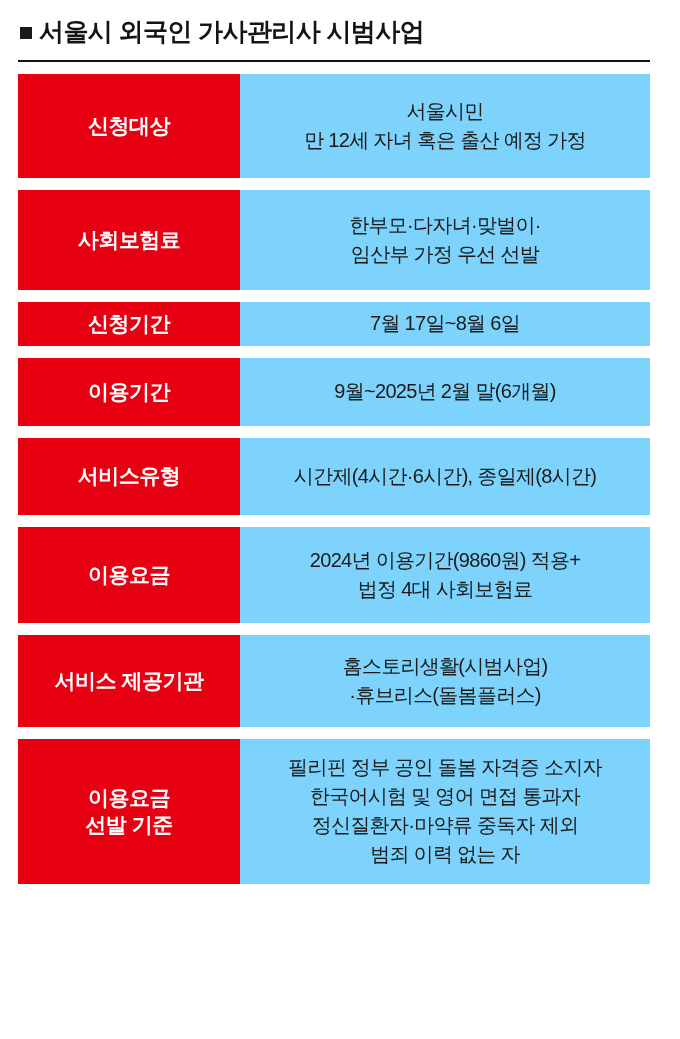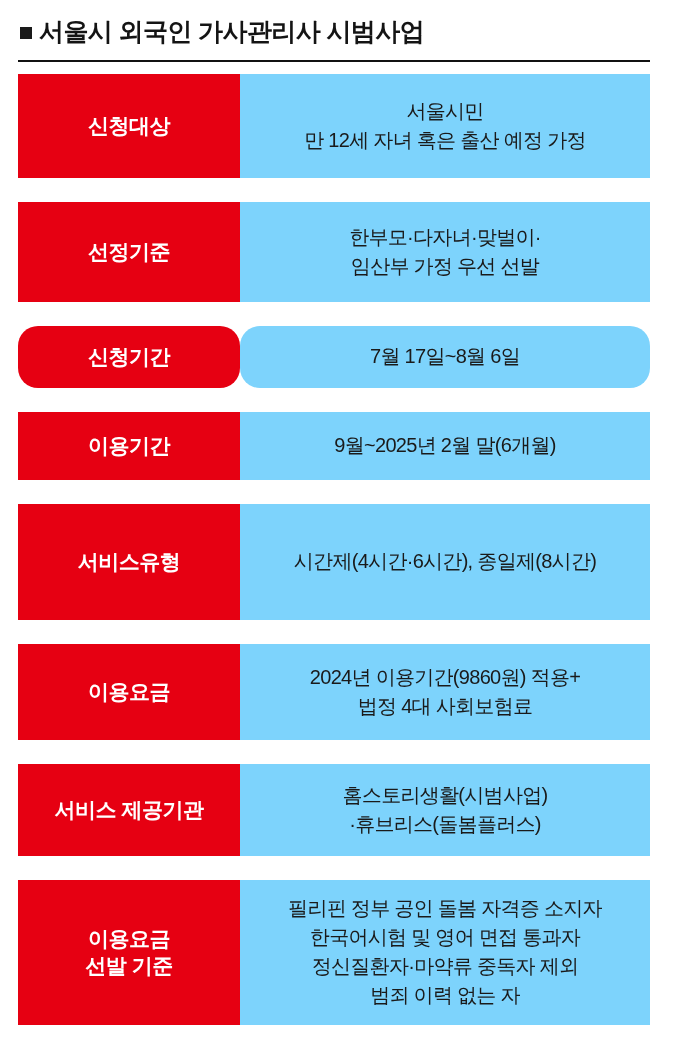--- a/index.html
+++ b/index.html
@@ -45,21 +45,21 @@
     line-height: 1.1;
   }
   .rule {
     height: 2px;
     background: #111111;
     margin: 0 2px 12px 2px;
   }
   .table {
     display: flex;
     flex-direction: column;
-    gap: 24px;
+    gap: 12px;
     padding: 0 2px;
   }
   .row {
     display: flex;
     align-items: stretch;
     gap: 0;
   }
   .cell-label {
     flex: 0 0 222px;
     background: #e60012;
@@ -84,23 +84,23 @@
     display: flex;
     align-items: center;
     justify-content: center;
     text-align: center;
     line-height: 1.45;
     padding: 6px 8px;
     box-sizing: border-box;
   }
   .row-h1 .cell-label, .row-h1 .cell-value { height: 104px; }
   .row-h2 .cell-label, .row-h2 .cell-value { height: 100px; }
-  .row-h3 .cell-label, .row-h3 .cell-value { height: 62px; border-radius: 20px; }
+  .row-h3 .cell-label, .row-h3 .cell-value { height: 44px; }
   .row-h4 .cell-label, .row-h4 .cell-value { height: 68px; }
-  .row-h5 .cell-label, .row-h5 .cell-value { height: 116px; }
+  .row-h5 .cell-label, .row-h5 .cell-value { height: 77px; }
   .row-h6 .cell-label, .row-h6 .cell-value { height: 96px; }
   .row-h7 .cell-label, .row-h7 .cell-value { height: 92px; }
   .row-h8 .cell-label, .row-h8 .cell-value { height: 145px; }
   .multiline { white-space: pre-line; }
 </style>
 </head>
 <body>
 
 <div class="page">
 
@@ -113,21 +113,21 @@
 
   <div class="table">
 
     <div class="row row-h1">
       <div class="cell-label multiline">신청대상</div>
       <div class="cell-value multiline">서울시민
 만 12세 자녀 혹은 출산 예정 가정</div>
     </div>
 
     <div class="row row-h2">
-      <div class="cell-label multiline">선정기준</div>
+      <div class="cell-label multiline">사회보험료</div>
       <div class="cell-value multiline">한부모·다자녀·맞벌이·
 임산부 가정 우선 선발</div>
     </div>
 
     <div class="row row-h3">
       <div class="cell-label multiline">신청기간</div>
       <div class="cell-value multiline">7월 17일~8월 6일</div>
     </div>
 
     <div class="row row-h4">

